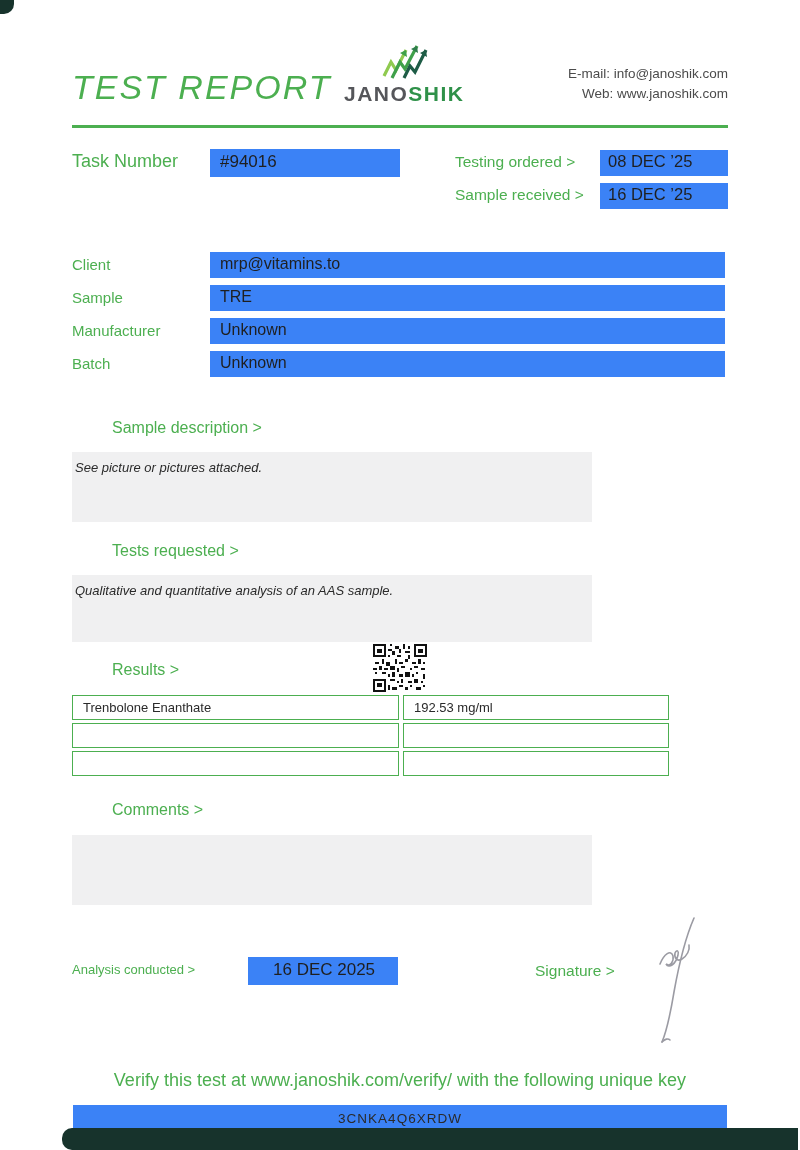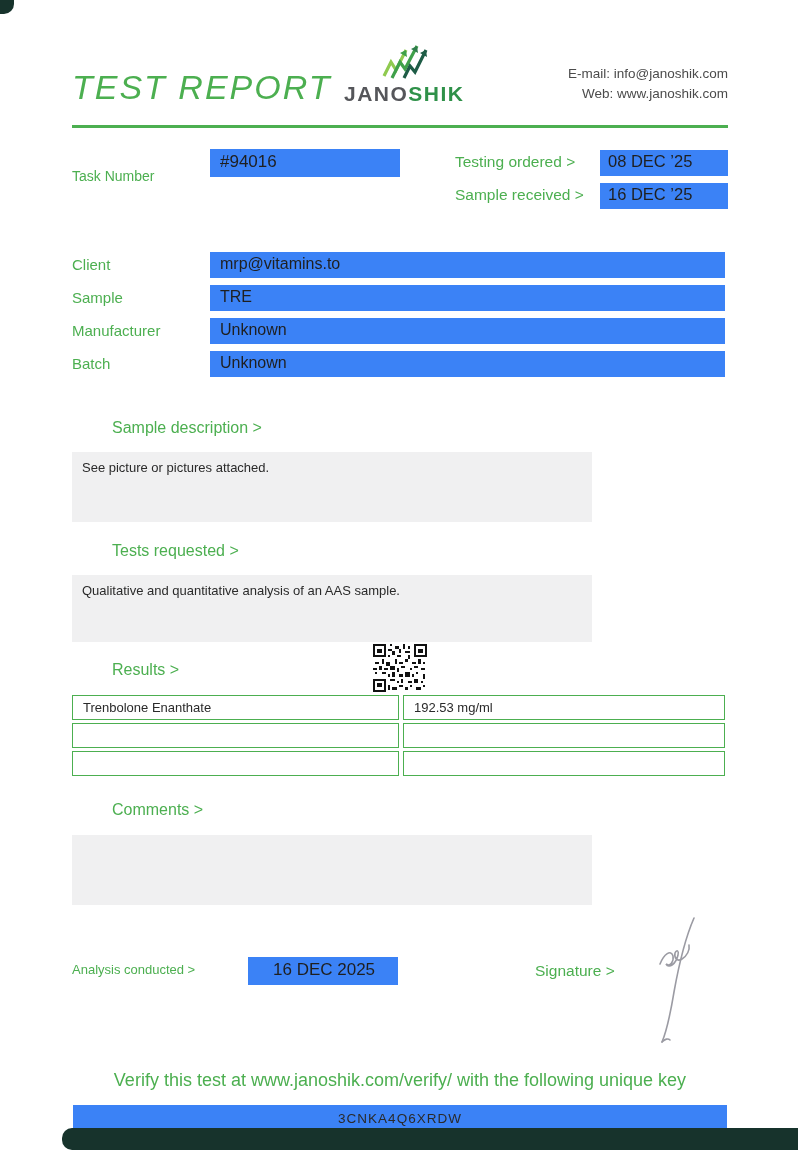--- a/index.html
+++ b/index.html
@@ -14,38 +14,38 @@
   .corner-accent{left:0;top:0;width:14px;height:14px;background:#17332c;border-radius:0 0 10px 0;}
   .report-title{left:72px;top:68px;font-size:34px;letter-spacing:2px;color:#4caf50;font-weight:400;white-space:nowrap;font-style:italic;}
   .logo-wrap{left:344px;top:42px;width:120px;text-align:center;}
   .logo-icon{display:block;margin:0 auto 2px auto;}
   .logo-text{font-size:21px;font-weight:bold;letter-spacing:1.5px;white-space:nowrap;}
   .logo-jano{color:#55565a;}
   .logo-shik{color:#2f9149;}
   .contact{right:72px;top:64px;text-align:right;font-size:13.5px;line-height:20px;color:#4b4b4b;}
   .rule{left:72px;width:656px;top:125px;height:3px;background:#4caf50;}
   
-  .task-label{left:72px;top:151px;font-size:14px;margin-top:17px;}
+  .task-label{left:72px;top:151px;font-size:18px;}
   .task-field{left:210px;top:149px;width:190px;height:28px;}
   .task-value{left:220px;top:152px;font-size:17px;color:#1f1f1f;}
   .ordered-label{left:455px;top:153px;font-size:15.5px;}
   .ordered-field{left:600px;top:150px;width:128px;height:26px;}
   .ordered-value{left:608px;top:152px;font-size:16.5px;color:#1f1f1f;white-space:nowrap;}
   .received-label{left:455px;top:186px;font-size:15.5px;}
   .received-field{left:600px;top:183px;width:128px;height:26px;}
   .received-value{left:608px;top:185px;font-size:16.5px;color:#1f1f1f;white-space:nowrap;}
   
   .drow-label{left:72px;font-size:15px;}
   .drow-field{left:210px;width:515px;height:26px;}
   .drow-value{left:220px;font-size:16px;color:#1f1f1f;}
   
   .sec-label{left:72px;font-size:16px;margin-left:40px;}
-  .sec-box{left:72px;width:520px;background:#f0f0f1;font-size:13px;color:#2a2a2a;padding:8px 10px;box-sizing:border-box;}
-  
-  .rtable{left:72px;top:695px;width:653px;}
+  .sec-box{left:72px;width:520px;background:#f0f0f1;font-size:13px;color:#2a2a2a;padding:8px 3px;box-sizing:border-box;font-style:italic;}
+  
+  .rtable{left:72px;top:695px;width:597px;}
   .rrow{display:flex;gap:4px;margin-bottom:3px;}
   .rcell{border:1.5px solid #4caf50;height:25px;box-sizing:border-box;background:#fff;
          font-size:13px;color:#2a2a2a;display:flex;align-items:center;padding-left:10px;}
   .rcell.c0{width:327px;}
   .rcell.c1{flex:1;}
   .qr{left:373px;top:644px;}
   
   .analysis-label{left:72px;top:962px;font-size:13px;}
   .analysis-field{left:248px;top:957px;width:150px;height:28px;}
   .analysis-value{left:273px;top:960px;font-size:17px;color:#1f1f1f;white-space:nowrap;}

